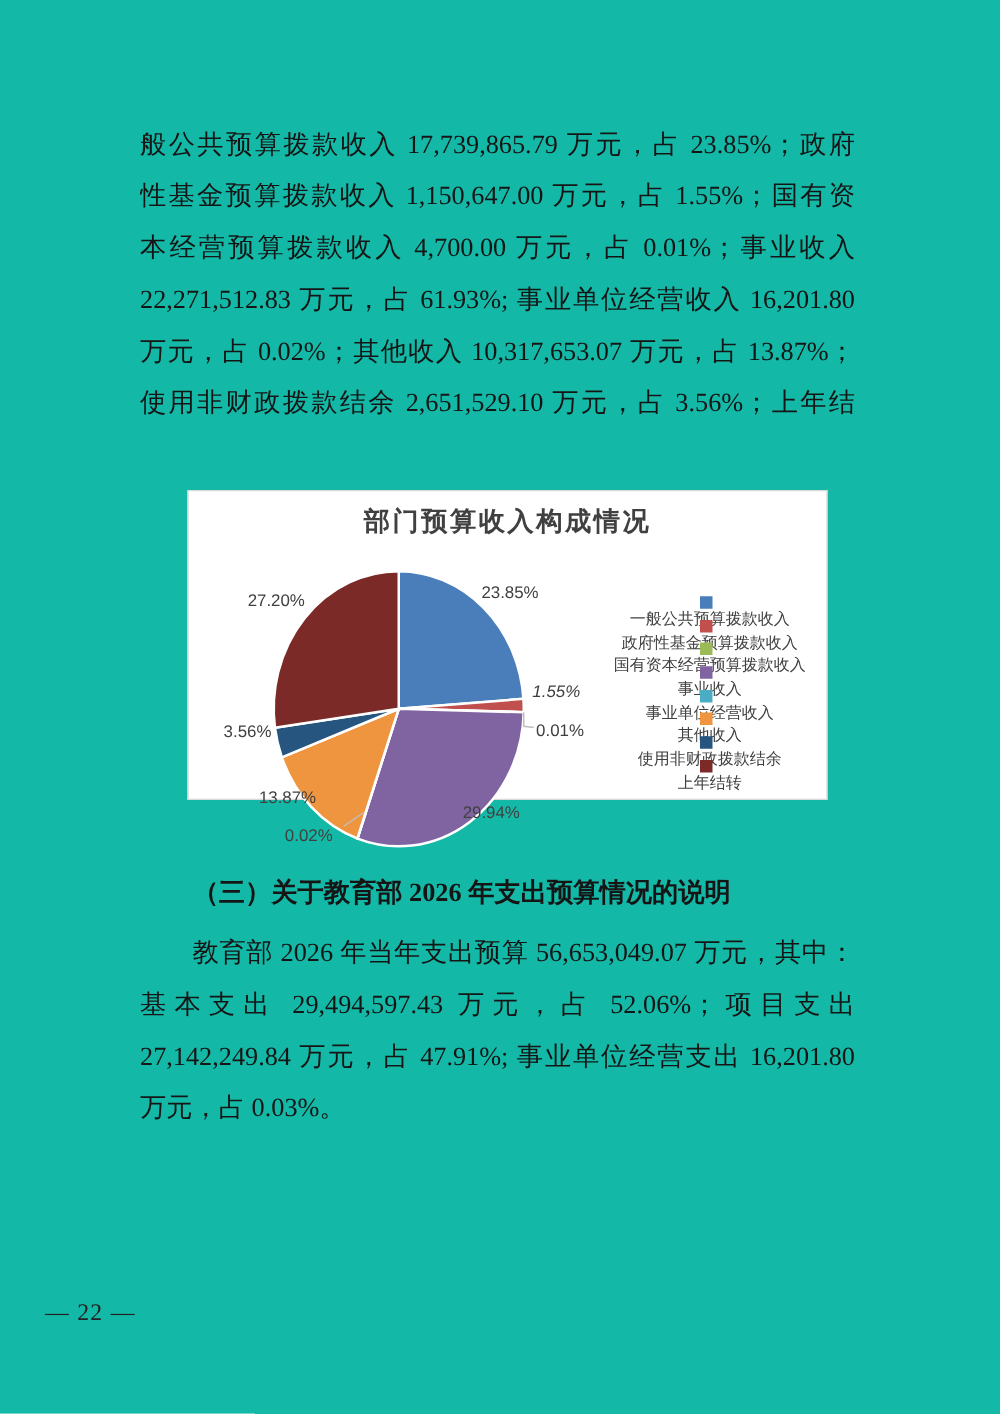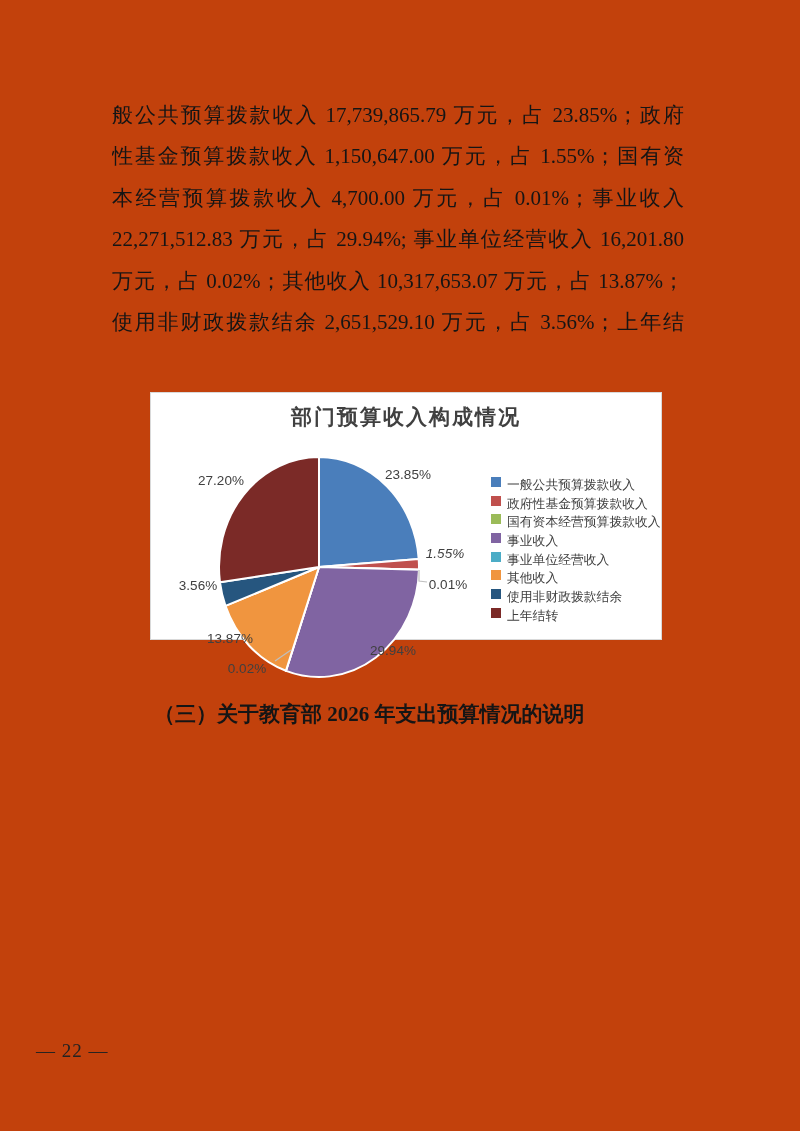--- a/index.html
+++ b/index.html
@@ -1,17 +1,17 @@
 <!DOCTYPE html>
 <html lang="zh"><head>
 <meta charset="utf-8">
 <style>
   html,body{margin:0;padding:0;background:#ffffff;}
   .page{
-    position:relative;width:800px;height:1131px;background:#c2410c;overflow:hidden;
+    position:relative;width:800px;height:1131px;background:#14b8a6;overflow:hidden;
     font-family:"Liberation Serif","DejaVu Serif",serif;color:#151515;
   }
   .bodytext{position:absolute;left:112px;width:572px;font-size:21px;line-height:41.4px;}
   .tline{
     text-align:justify;text-align-last:justify;
     height:41.4px;overflow:hidden;white-space:normal;
   }
   .tline.lastline{text-align:left;text-align-last:left;}
   .tline.indent{text-indent:2em;}
   .heading{font-weight:bold;text-indent:2em;}
@@ -26,39 +26,39 @@
     position:absolute;top:10px;left:0;right:0;text-align:center;
     font-size:21px;font-weight:bold;color:#404040;letter-spacing:2px;white-space:nowrap;
   }
   .pie-svg{position:absolute;left:0;top:0;}
   .pie-labels{position:absolute;left:0;top:0;width:100%;height:100%;pointer-events:none;}
   .pct-label{
     position:absolute;transform:translate(-50%,-50%);
     font-size:13.5px;color:#404040;white-space:nowrap;
   }
   .legend{position:absolute;left:340px;top:84px;}
-  .legend-row{display:flex;height:18.7px;}
+  .legend-row{display:flex;align-items:center;height:18.7px;flex-direction:column;}
   .legend-swatch{width:10px;height:10px;margin-right:6px;flex:none;}
   .legend-label{font-size:12.8px;color:#404040;white-space:nowrap;}
 
   .page-number{
     position:absolute;top:1040px;left:0;right:0;text-align:left;
     font-size:19px;color:#222;letter-spacing:1px;padding-left:36px;
   }
 </style>
 </head>
 <body>
 
 <div class="page">
 
   <div class="bodytext" style="top:95px;">
     <div class="tline">般公共预算拨款收入 17,739,865.79 万元，占 23.85%；政府</div>
     <div class="tline">性基金预算拨款收入 1,150,647.00 万元，占 1.55%；国有资</div>
     <div class="tline">本经营预算拨款收入 4,700.00 万元，占 0.01%；事业收入</div>
-    <div class="tline">22,271,512.83 万元，占 29.94%; 事业单位经营收入 16,201.80</div>
+    <div class="tline">22,271,512.83 万元，占 61.93%; 事业单位经营收入 16,201.80</div>
     <div class="tline">万元，占 0.02%；其他收入 10,317,653.07 万元，占 13.87%；</div>
     <div class="tline">使用非财政拨款结余 2,651,529.10 万元，占 3.56%；上年结</div>
   </div>
 
   <div class="chart">
     <div class="chart-title">部门预算收入构成情况</div>
     <svg class="pie-svg" width="510" height="288" viewBox="0 0 510 288" aria-hidden="true">
         <path d="M 168 174 L 168.00 64.00 A 100 110 0 0 1 267.74 166.06 Z" fill="#4A7EBB" stroke="#ffffff" stroke-width="2" stroke-linejoin="round"></path>
         <path d="M 168 174 L 267.74 166.06 A 100 110 0 0 1 267.97 176.76 Z" fill="#C0504D" stroke="#ffffff" stroke-width="2" stroke-linejoin="round"></path>
         <path d="M 168 174 L 267.97 176.76 A 100 110 0 0 1 267.97 176.83 Z" fill="#9BBB59" stroke="#ffffff" stroke-width="2" stroke-linejoin="round"></path>
@@ -111,16 +111,22 @@
         </div>
         <div class="legend-row">
           <span class="legend-swatch" style="background: rgb(123, 42, 39);"></span>
           <span class="legend-label">上年结转</span>
         </div>
       </div>
   </div>
 
   <div class="bodytext heading" style="top:694px;">（三）关于教育部 2026 年支出预算情况的说明</div>
 
+  <div class="bodytext" style="top:742px;">
+    <div class="tline indent">教育部 2026 年当年支出预算 56,653,049.07 万元，其中：</div>
+    <div class="tline">基本支出 29,494,597.43 万元，占 52.06%；项目支出</div>
+    <div class="tline">27,142,249.84 万元，占 47.91%; 事业单位经营支出 16,201.80</div>
+    <div class="tline lastline">万元，占 0.03%。</div>
+  </div>
 
   <div class="page-number">— 22 —</div>
 
 </div>
 
 </body></html>

